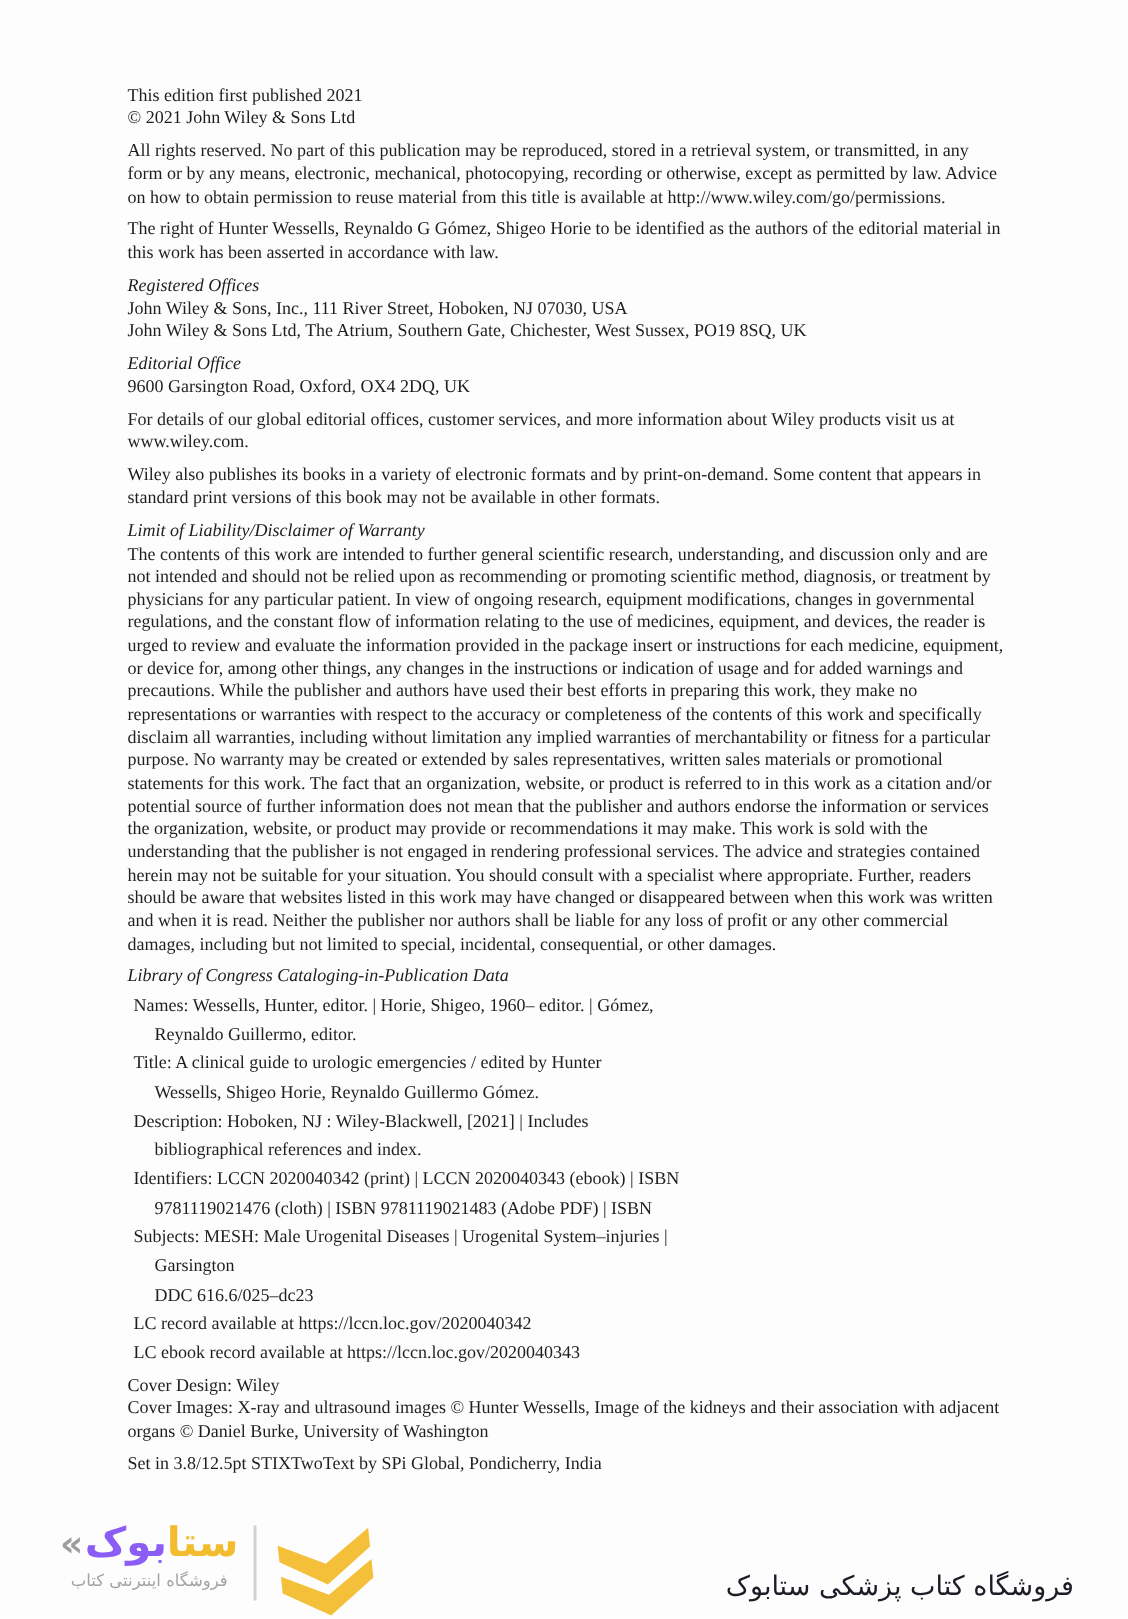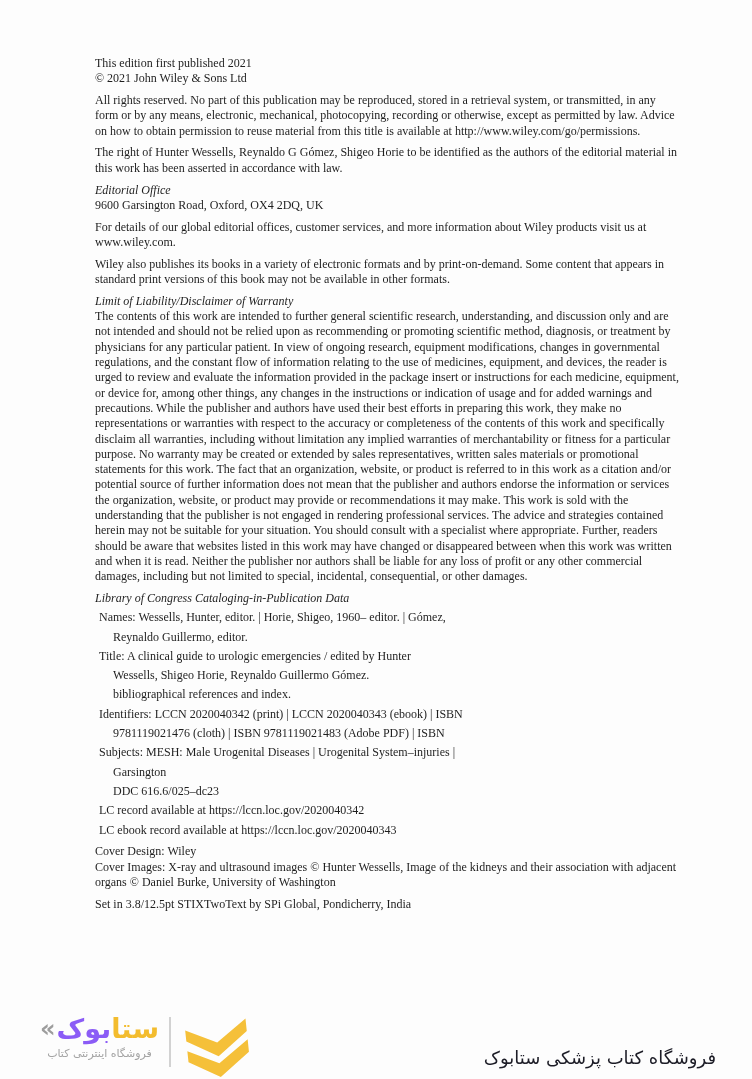--- a/index.html
+++ b/index.html
@@ -5,21 +5,21 @@
   html,body{margin:0;padding:0;}
   .page{
     position:relative;
     width:752px;height:1079px;
     background:#fdfdfd;
     overflow:hidden;
     font-family:"Liberation Serif",serif;
     color:#1e1e1e;
   }
   .doc{
-    position:absolute;left:95px;top:56px;width:586px;
+    position:absolute;left:85px;top:56px;width:586px;
     font-size:12px;line-height:15.3px;
     text-align:left;
   }
   .para{margin:0 0 6.5px 0;}
   .ital{font-style:italic;}
   .loc-line{margin:4px;}
   .loc-indent{padding-left:14px;}
 
   
   .logo-block{
@@ -66,20 +66,25 @@
 
     <div class="para">
       <div>This edition first published 2021</div>
       <div>© 2021 John Wiley &amp; Sons Ltd</div>
     </div>
 
     <p class="para">All rights reserved. No part of this publication may be reproduced, stored in a retrieval system, or transmitted, in any form or by any means, electronic, mechanical, photocopying, recording or otherwise, except as permitted by law. Advice on how to obtain permission to reuse material from this title is available at http://www.wiley.com/go/permissions.</p>
 
     <p class="para">The right of Hunter Wessells, Reynaldo G Gómez, Shigeo Horie to be identified as the authors of the editorial material in this work has been asserted in accordance with law.</p>
 
+    <div class="para">
+      <div class="ital">Registered Offices</div>
+      <div>John Wiley &amp; Sons, Inc., 111 River Street, Hoboken, NJ 07030, USA</div>
+      <div>John Wiley &amp; Sons Ltd, The Atrium, Southern Gate, Chichester, West Sussex, PO19 8SQ, UK</div>
+    </div>
 
     <div class="para">
       <div class="ital">Editorial Office</div>
       <div>9600 Garsington Road, Oxford, OX4 2DQ, UK</div>
     </div>
 
     <p class="para">For details of our global editorial offices, customer services, and more information about Wiley products visit us at www.wiley.com.</p>
 
     <p class="para">Wiley also publishes its books in a variety of electronic formats and by print-on-demand. Some content that appears in standard print versions of this book may not be available in other formats.</p>
 
@@ -87,20 +92,21 @@
       <div class="ital">Limit of Liability/Disclaimer of Warranty</div>
       <div>The contents of this work are intended to further general scientific research, understanding, and discussion only and are not intended and should not be relied upon as recommending or promoting scientific method, diagnosis, or treatment by physicians for any particular patient. In view of ongoing research, equipment modifications, changes in governmental regulations, and the constant flow of information relating to the use of medicines, equipment, and devices, the reader is urged to review and evaluate the information provided in the package insert or instructions for each medicine, equipment, or device for, among other things, any changes in the instructions or indication of usage and for added warnings and precautions. While the publisher and authors have used their best efforts in preparing this work, they make no representations or warranties with respect to the accuracy or completeness of the contents of this work and specifically disclaim all warranties, including without limitation any implied warranties of merchantability or fitness for a particular purpose. No warranty may be created or extended by sales representatives, written sales materials or promotional statements for this work. The fact that an organization, website, or product is referred to in this work as a citation and/or potential source of further information does not mean that the publisher and authors endorse the information or services the organization, website, or product may provide or recommendations it may make. This work is sold with the understanding that the publisher is not engaged in rendering professional services. The advice and strategies contained herein may not be suitable for your situation. You should consult with a specialist where appropriate. Further, readers should be aware that websites listed in this work may have changed or disappeared between when this work was written and when it is read. Neither the publisher nor authors shall be liable for any loss of profit or any other commercial damages, including but not limited to special, incidental, consequential, or other damages.</div>
     </div>
 
     <div class="para">
       <div class="ital">Library of Congress Cataloging-in-Publication Data</div>
       <div class="loc-line">Names: Wessells, Hunter, editor. | Horie, Shigeo, 1960– editor. | Gómez,</div>
       <div class="loc-line loc-indent">Reynaldo Guillermo, editor.</div>
       <div class="loc-line">Title: A clinical guide to urologic emergencies / edited by Hunter</div>
       <div class="loc-line loc-indent">Wessells, Shigeo Horie, Reynaldo Guillermo Gómez.</div>
+      <div class="loc-line">Description: Hoboken, NJ : Wiley-Blackwell, [2021] | Includes</div>
       <div class="loc-line loc-indent">bibliographical references and index.</div>
       <div class="loc-line">Identifiers: LCCN 2020040342 (print) | LCCN 2020040343 (ebook) | ISBN</div>
       <div class="loc-line loc-indent">9781119021476 (cloth) | ISBN 9781119021483 (Adobe PDF) | ISBN</div>
       <div class="loc-line">Subjects: MESH: Male Urogenital Diseases | Urogenital System–injuries |</div>
       <div class="loc-line loc-indent">Garsington</div>
       <div class="loc-line loc-indent">DDC 616.6/025–dc23</div>
       <div class="loc-line">LC record available at https://lccn.loc.gov/2020040342</div>
       <div class="loc-line">LC ebook record available at https://lccn.loc.gov/2020040343</div>
     </div>
 

